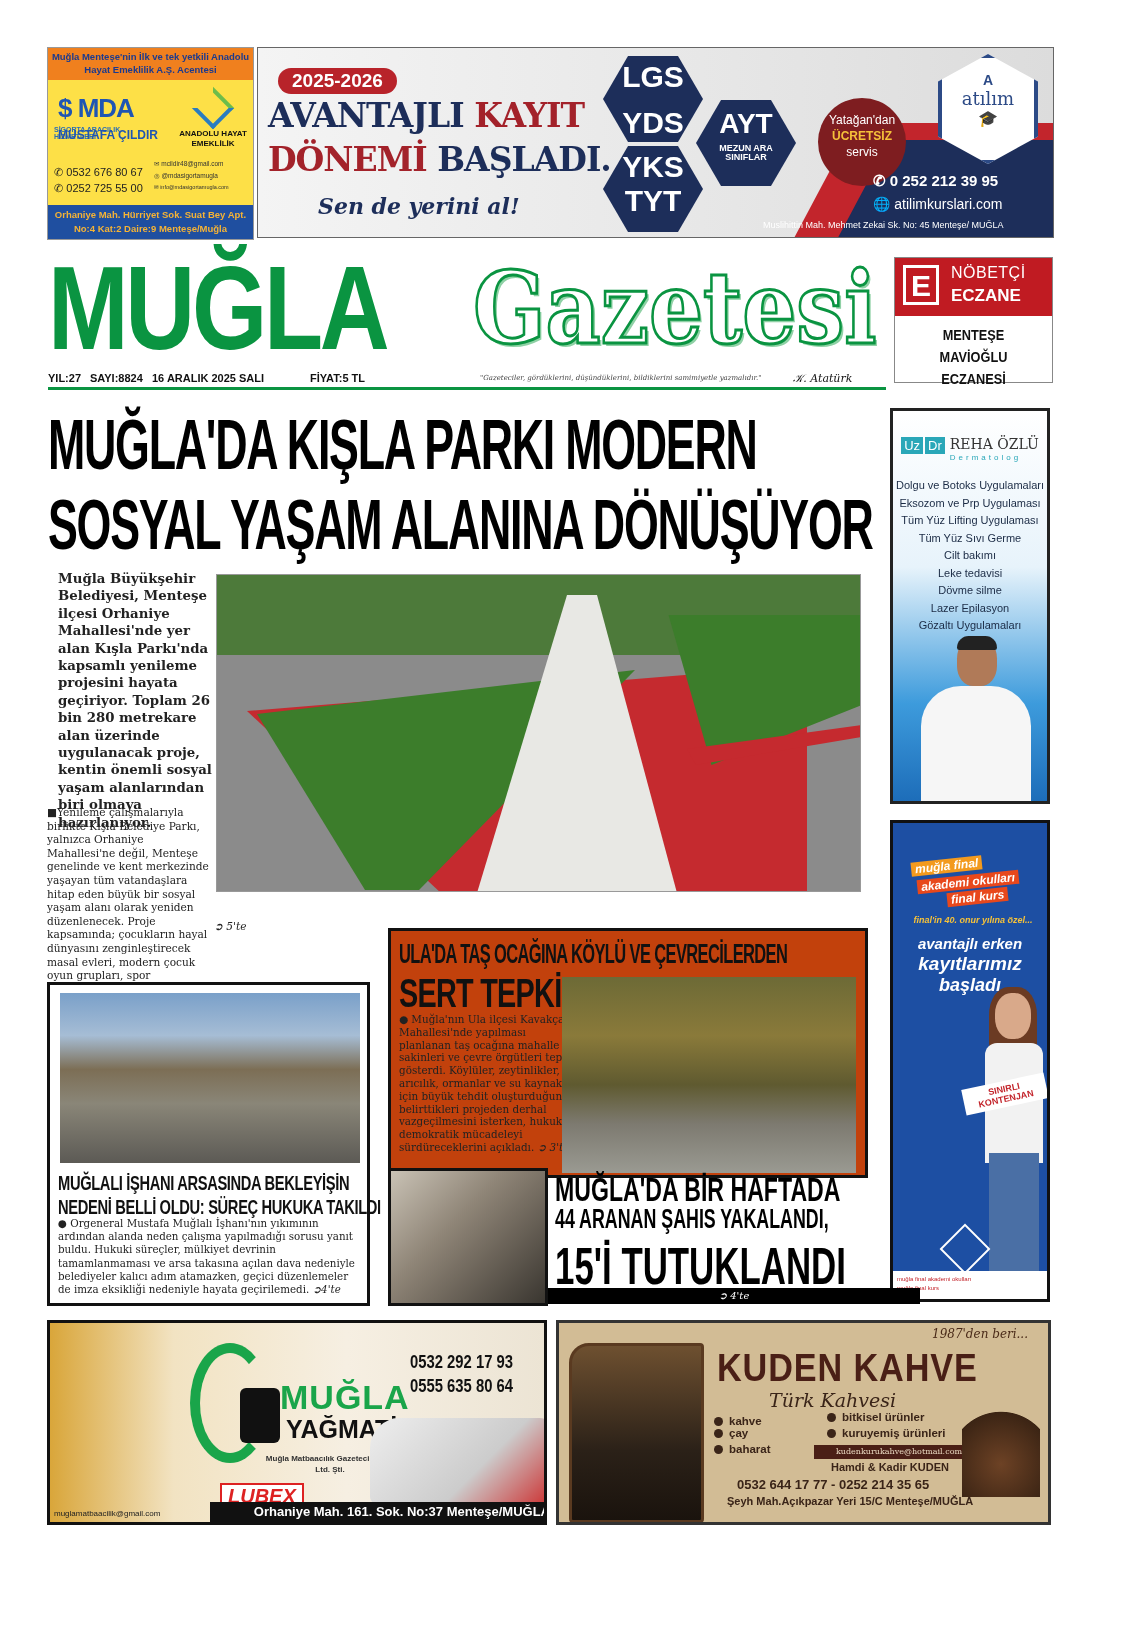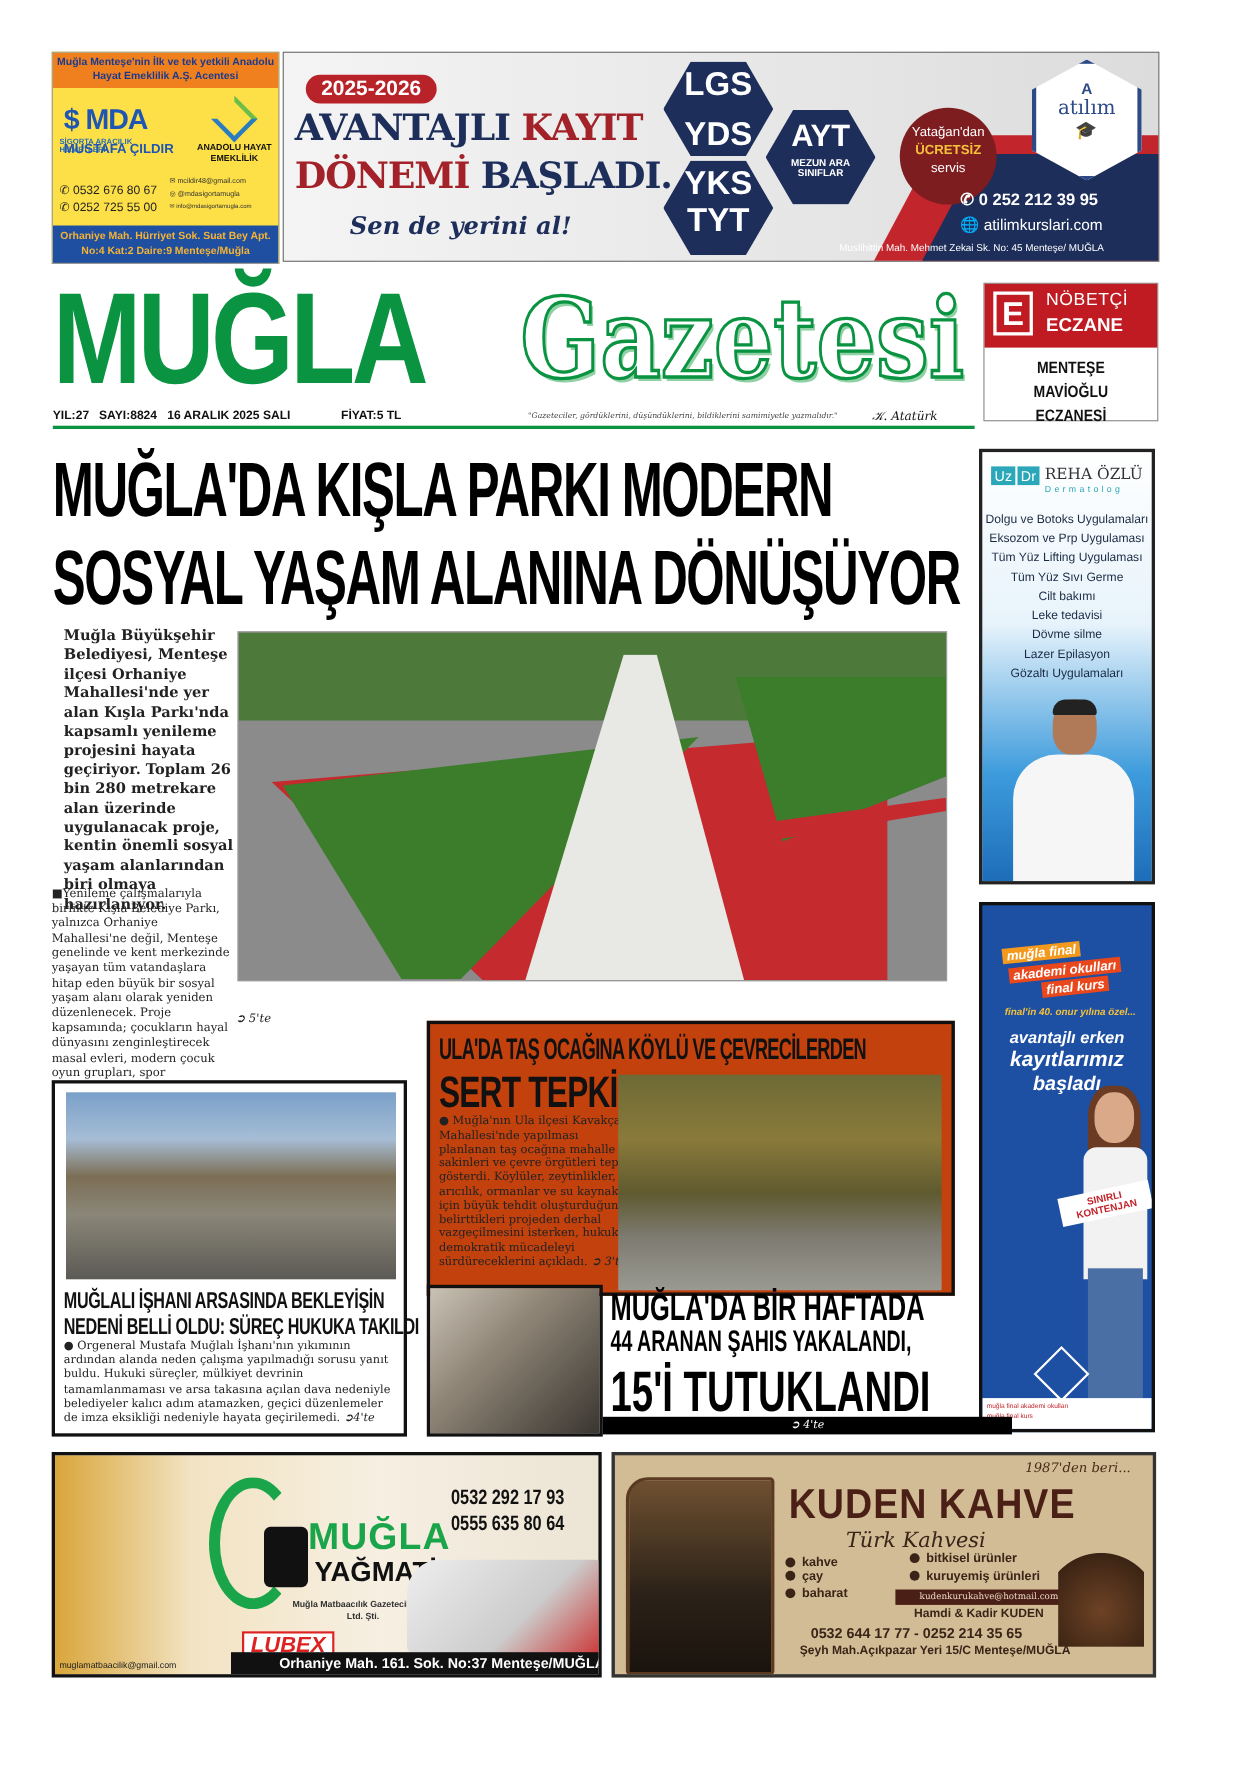--- a/index.html
+++ b/index.html
@@ -68,21 +68,21 @@
 .cont{font-style:italic}
 
 
 #park-img{left:216px;top:574px;width:645px;height:318px;border:1px solid #999;overflow:hidden;background:#8b8b8b}
 .pk-grass{position:absolute;background:#3c7d2b}
 .pk-red{position:absolute;background:#c52a2f}
 .pk-path{position:absolute;background:#e8e8e4}
 
 
 #ad-derm{left:890px;top:408px;width:160px;height:396px;border:3px solid #222;background:linear-gradient(180deg,#fff 0%,#e7f3fb 40%,#3d9bdc 75%,#1d6db9 100%);overflow:hidden;text-align:center}
-.dm-logo{margin-top:13px;display:flex;align-items:flex-start;justify-content:center;gap:2px}
+.dm-logo{margin-top:26px;display:flex;align-items:flex-start;justify-content:center;gap:2px}
 .dm-box{background:#2aa7b8;color:#fff;font-size:13px;padding:1px 3px}
 .dm-name{font-family:"DejaVu Serif",serif;font-size:14px;color:#333;margin-left:3px;text-align:left;line-height:14px}
 .dm-name small{display:block;font-family:"Liberation Sans",sans-serif;color:#2aa7b8;font-size:8px;letter-spacing:3px}
 .dm-list{margin-top:12px;font-size:11px;line-height:17.5px;color:#1a2a44}
 .dm-doc{position:absolute;left:28px;top:225px;width:110px;height:170px}
 .dm-head{position:absolute;left:36px;top:0;width:40px;height:50px;background:#b07a58;border-radius:45% 45% 40% 40%}
 .dm-hair{position:absolute;left:36px;top:0;width:40px;height:14px;background:#222;border-radius:20px 20px 4px 4px}
 .dm-coat{position:absolute;left:0;top:50px;width:110px;height:120px;background:#f6f6f6;border-radius:40px 40px 0 0}
 
 #ad-final{left:890px;top:820px;width:160px;height:482px;border:3px solid #111;background:#1d4fa3;overflow:hidden}

